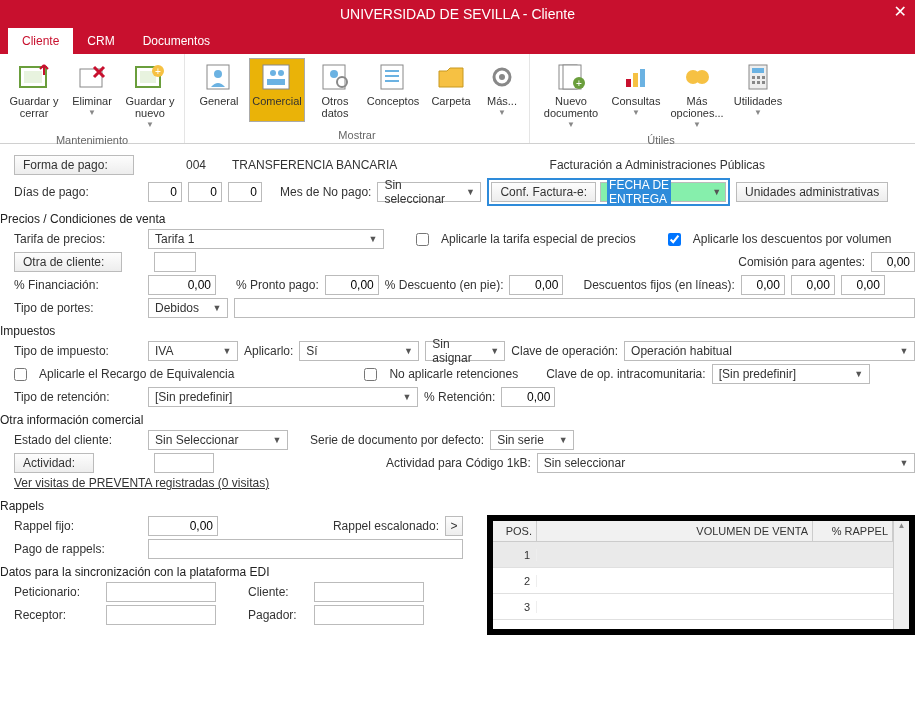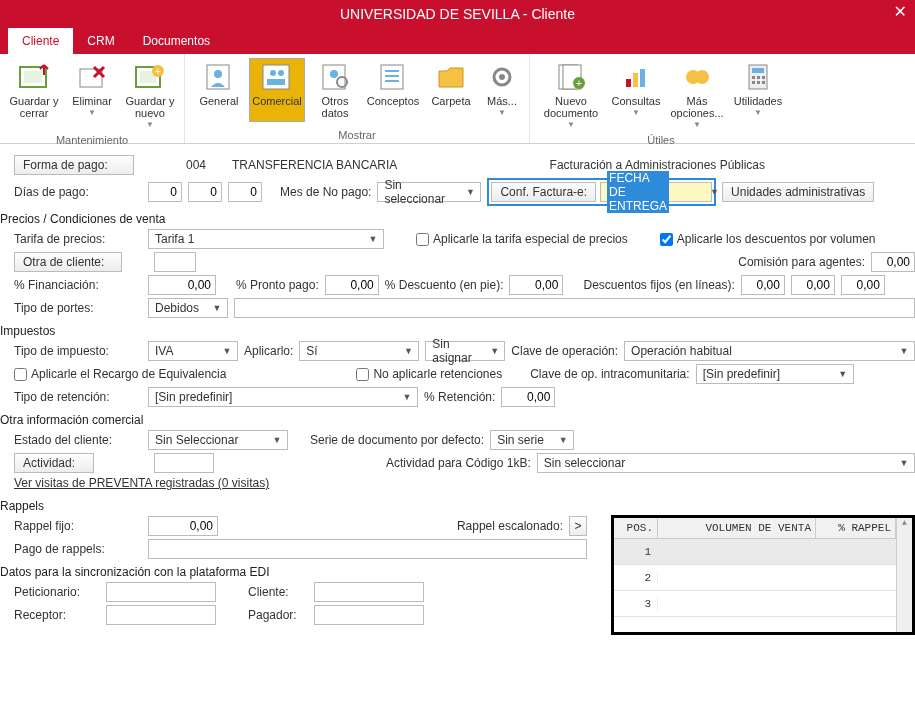--- a/index.html
+++ b/index.html
@@ -110,38 +110,38 @@
   }
   .btnbox {
     border: 1px solid #bbb;
     background: linear-gradient(#fdfdfd,#ededed);
     padding: 2px 8px;
     height: 20px;
     display: inline-flex;
     align-items: center;
     cursor: pointer;
   }
-  .chk { display:inline-flex; align-items:center; gap:4px; }
+  .chk { display:inline-flex; align-items:center; gap:12px; }
   .chk input { margin:0; }
   .section { font-size: 12px; color: #222; margin-top: 6px; margin-bottom: 2px; }
   .link { text-decoration: underline; color: #333; cursor:pointer; }
   .highlight-group {
     border: 2px solid #2E8BDA;
     padding: 2px;
     display:flex; align-items:center; gap:4px;
   }
   .fecha-sel {
-    background:#fef9c3; color:#fff; width:112px;gap:41px;
+    background:#86efac; color:#fff; width:126px;gap:41px;
   }
   .fecha-sel .val { background:#2E8BDA; color:#fff; padding:0 2px; }
   .table {
-    border: 3px solid #000000;
-    width: 304px;
+    border: 6px solid #000000;
+    width: 428px;
     height: 120px;
-    display:flex; flex-direction:column;font-family:Liberation Mono, monospace;
+    display:flex; flex-direction:column;
   }
   .table .hd { display:flex; background:#f1f1f1; border-bottom:1px solid #ccc; font-size:11px; }
   .table .hd div { padding:4px; border-right:1px solid #ccc; }
   .table .body { flex:1; overflow:hidden; }
   .table .tr { display:flex; border-bottom:1px solid #e0e0e0; height:26px; align-items:center; }
   .table .tr.sel { background:#eaeaea; }
   .table .tr div { padding:0 6px; border-right:1px solid #eee; font-size:11px; }
   .scrollbar { width:16px; background:#efefef; border-left:1px solid #ccc; }
   svg { display:block; }
 </style>

